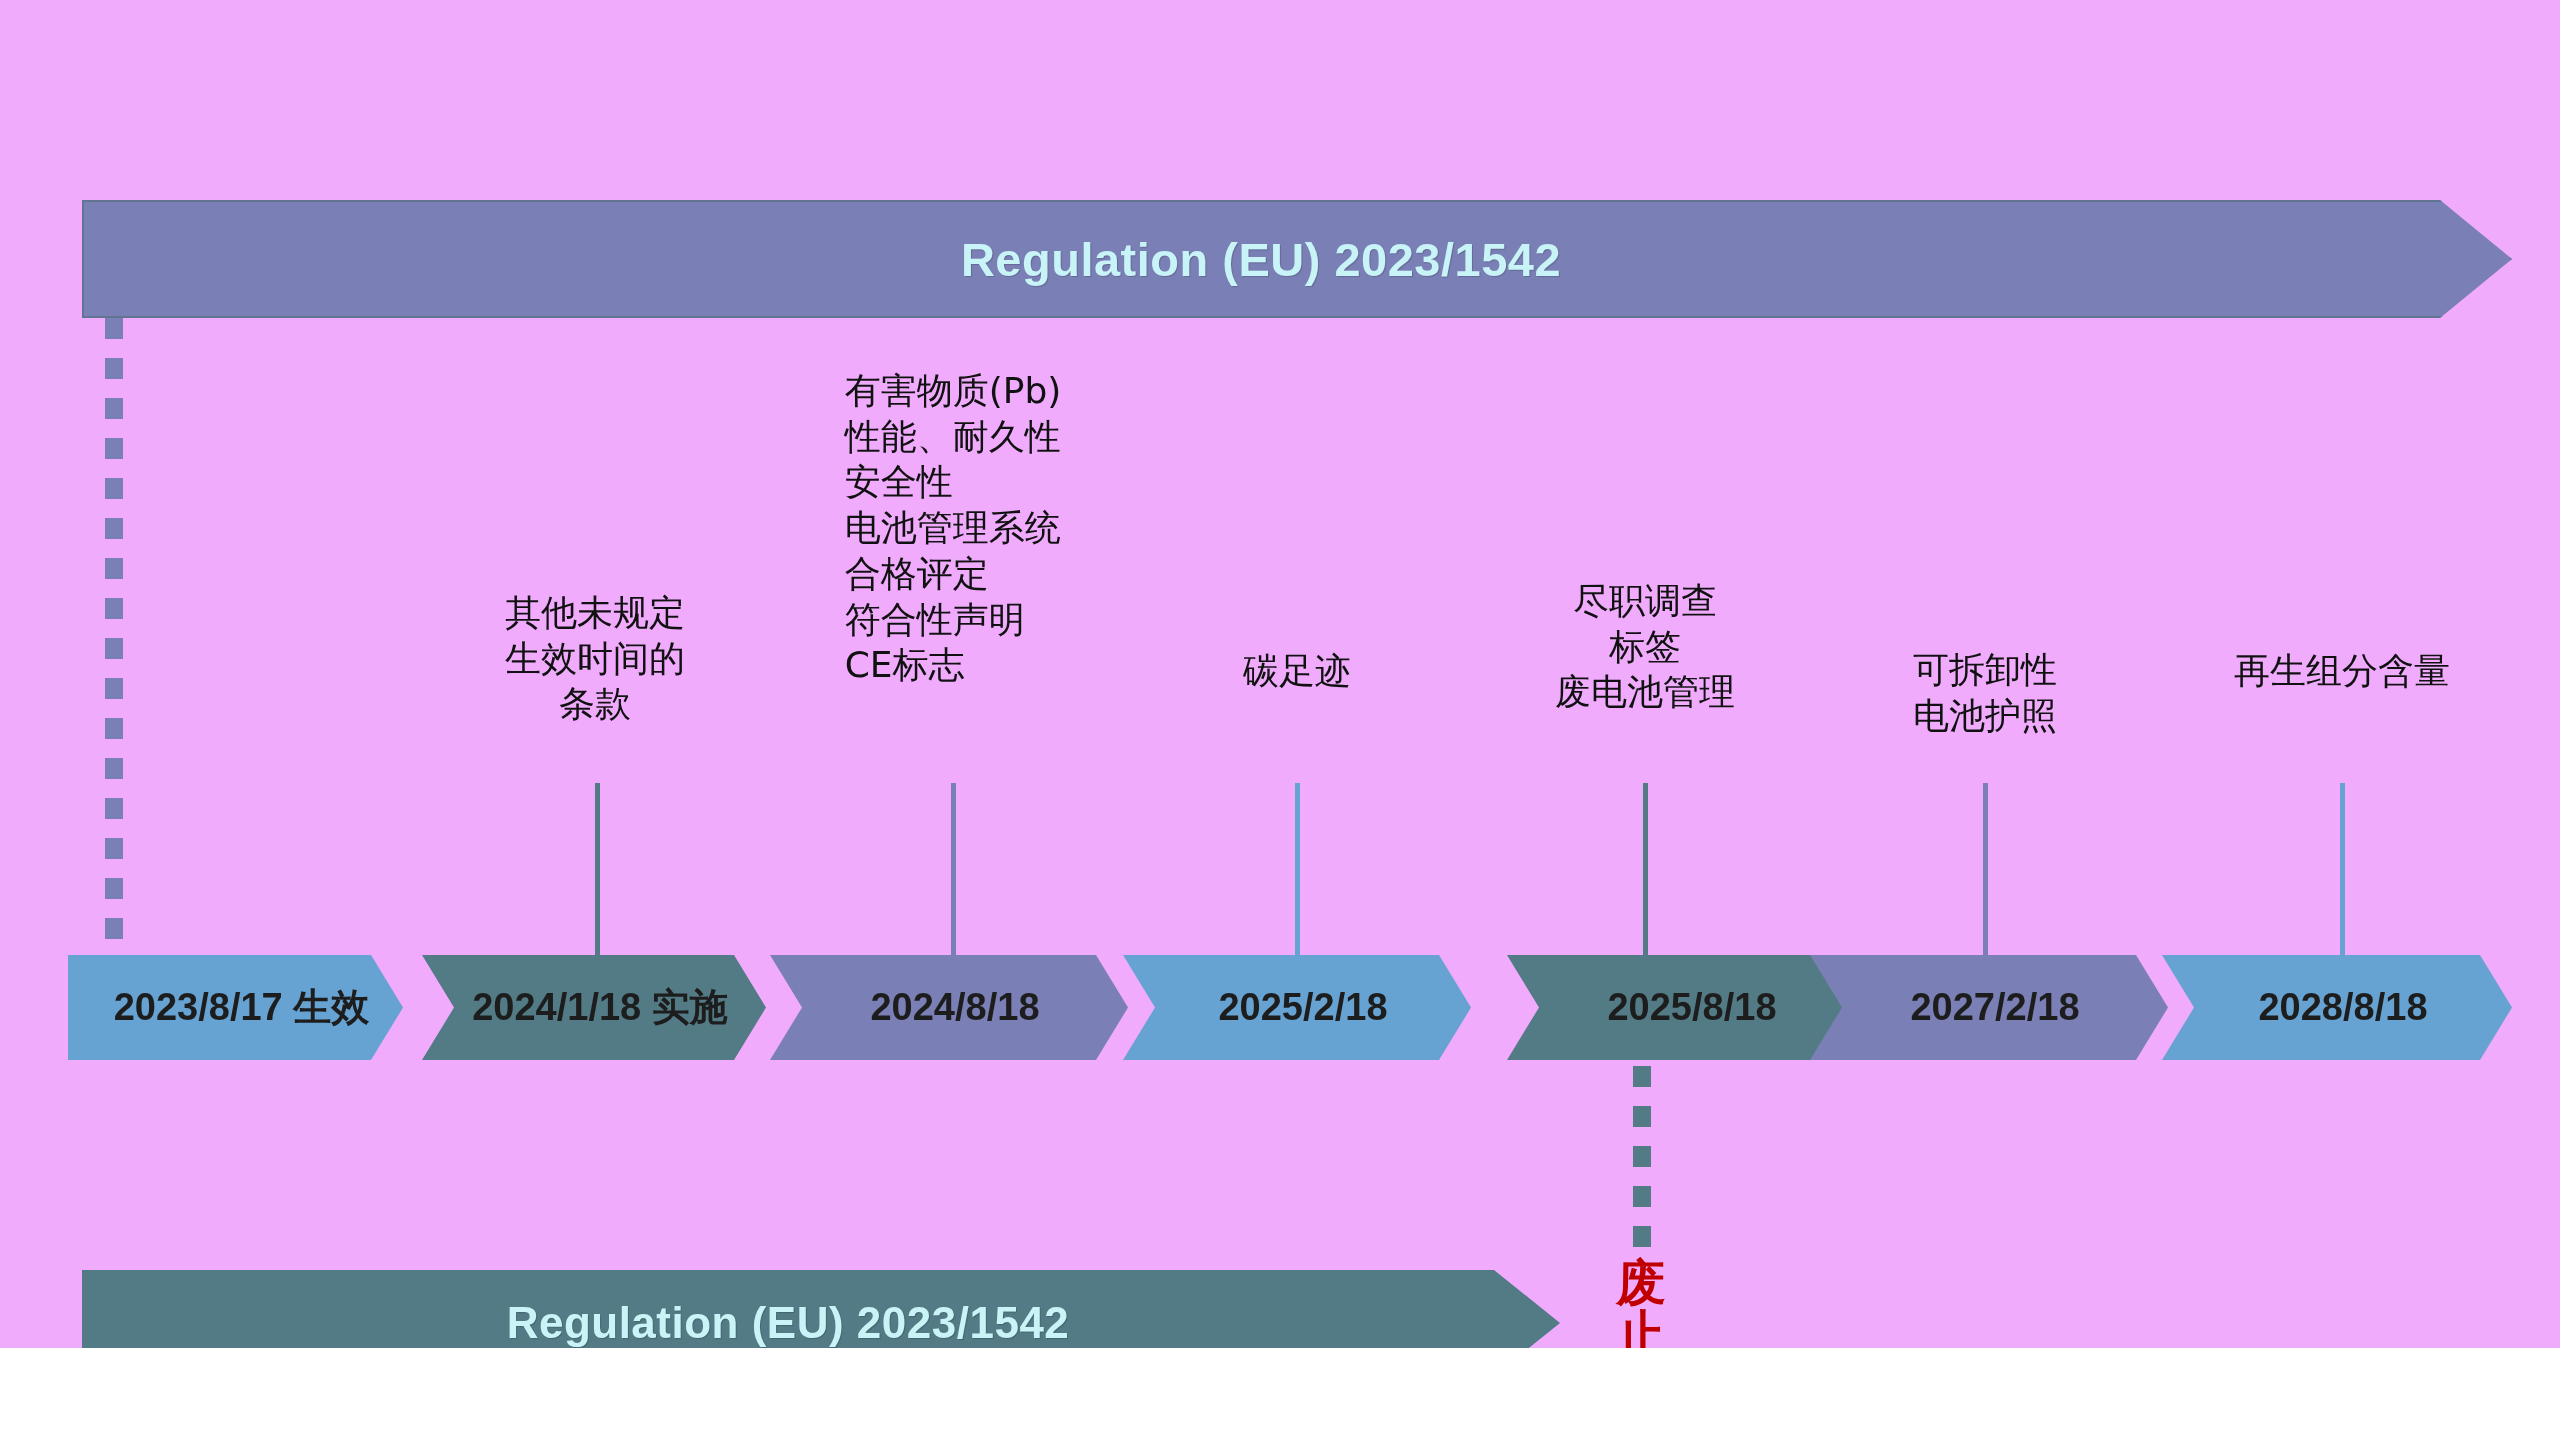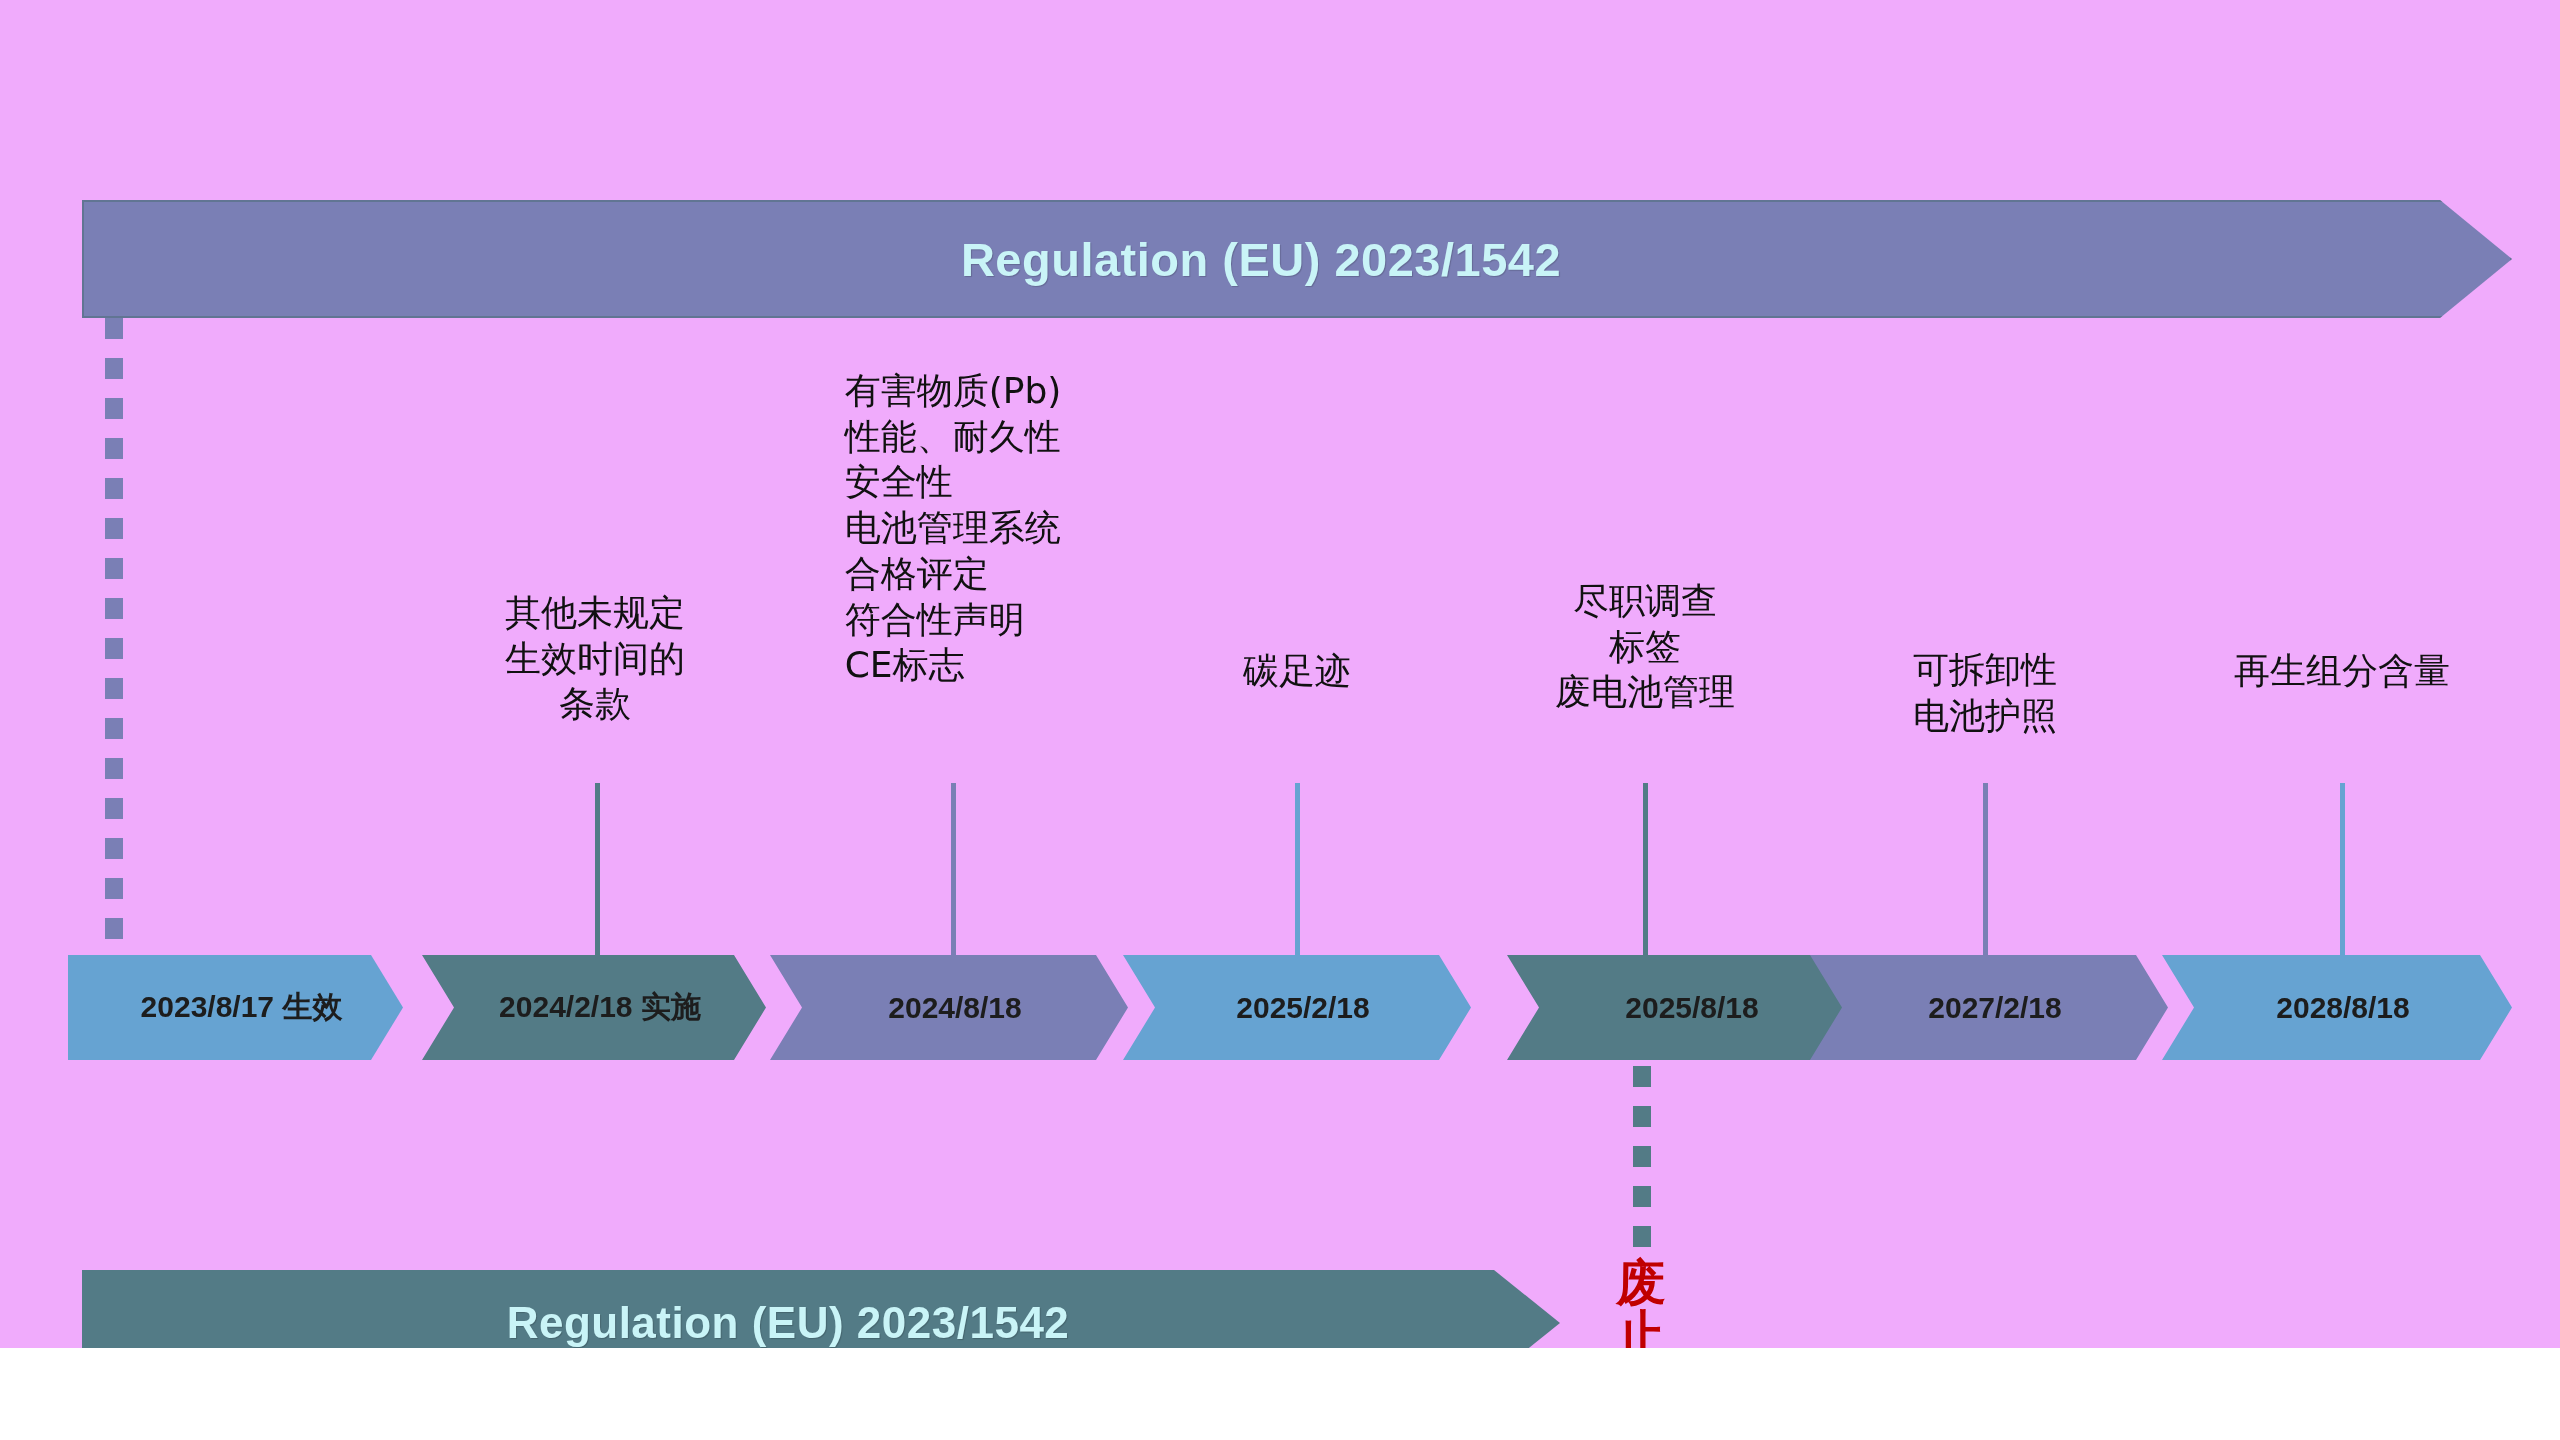--- a/index.html
+++ b/index.html
@@ -67,21 +67,21 @@
 
   
   .chev {
     position: absolute;
     top: 955px;
     height: 105px;
     display: flex;
     align-items: center;
     justify-content: center;
     color: #1d1d1d;
-    font-size: 30px;
+    font-size: 38px;
     font-weight: bold;
     clip-path: polygon(0 0, calc(100% - 32px) 0, 100% 50%, calc(100% - 32px) 100%, 0 100%, 32px 50%);
   }
   .chev.first {
     clip-path: polygon(0 0, calc(100% - 32px) 0, 100% 50%, calc(100% - 32px) 100%, 0 100%);
   }
   .chev-label { transform: translateX(6px); white-space: nowrap; }
 
   
   .leader {
@@ -201,21 +201,21 @@
       <div class="leader" style="left: 1643px; top: 783px; height: 175px; background: rgb(83, 123, 134);"></div>
       <div class="leader" style="left: 1983px; top: 783px; height: 175px; background: rgb(122, 127, 181);"></div>
       <div class="leader" style="left: 2340px; top: 783px; height: 175px; background: rgb(102, 163, 210);"></div>
     </div>
 
   <div id="chev-layer">
       <div class="chev first" style="left: 68px; width: 335px; background: rgb(102, 163, 210);">
         <span class="chev-label">2023/8/17 生效</span>
       </div>
       <div class="chev" style="left: 422px; width: 344px; background: rgb(83, 123, 134);">
-        <span class="chev-label">2024/2/18 实施</span>
+        <span class="chev-label">2024/1/18 实施</span>
       </div>
       <div class="chev" style="left: 770px; width: 358px; background: rgb(122, 127, 181);">
         <span class="chev-label">2024/8/18</span>
       </div>
       <div class="chev" style="left: 1123px; width: 348px; background: rgb(102, 163, 210);">
         <span class="chev-label">2025/2/18</span>
       </div>
       <div class="chev" style="left: 1507px; width: 358px; background: rgb(83, 123, 134);">
         <span class="chev-label">2025/8/18</span>
       </div>

